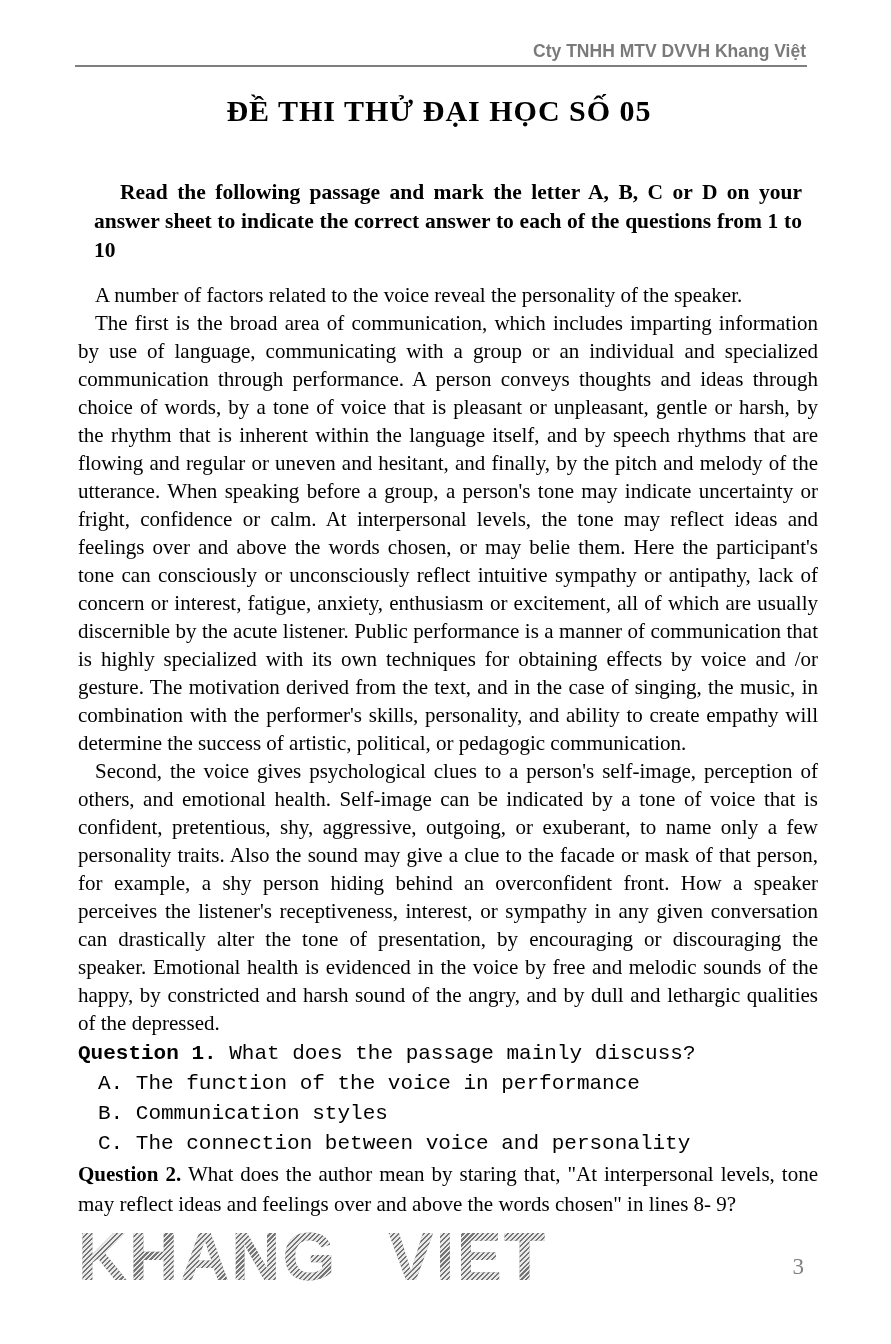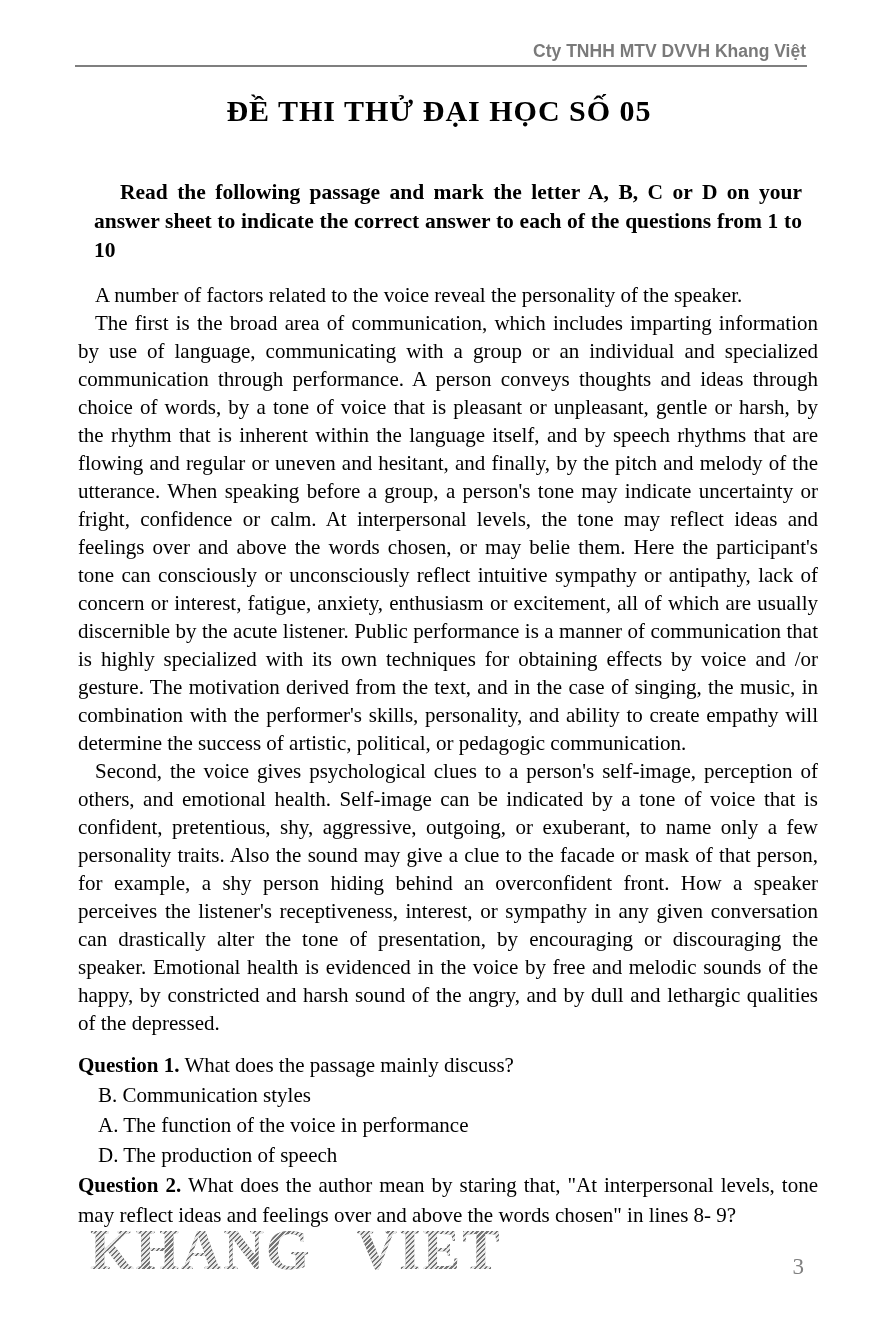--- a/index.html
+++ b/index.html
@@ -42,36 +42,36 @@
     font-weight:bold;
     font-size:21.5px;line-height:29px;
     text-align:justify;text-indent:26px;
   }
   .para{
     margin:0;
     font-size:21px;line-height:28px;
     text-align:justify;text-indent:17px;
   }
   .para.first{}
-  .qa{margin-top:13px;}
+  .qa{margin-top:2px;font-family:Liberation Mono, monospace;}
   .qline{
     font-size:21px;line-height:30px;
     text-align:justify;
   }
   .qlabel{font-weight:bold;}
   .option{
     font-size:21px;line-height:30px;
     padding-left:20px;
   }
   
   .watermark{
-    position:absolute;top:1222px;left:90px;
-    font-family:Liberation Serif, serif;
+    position:absolute;top:1222px;left:78px;
+    font-family:Liberation Sans, sans-serif;
     font-weight:bold;
-    font-size:56px;line-height:1;
+    font-size:68px;line-height:1;
     letter-spacing:2px;word-spacing:30px;
     white-space:nowrap;
     color:rgba(145,145,145,0.8);
     z-index:1;
     user-select:none;
   }
   @supports ((-webkit-background-clip: text) or (background-clip: text)){
     .watermark{
       background-image:
         repeating-linear-gradient(135deg,#757575 0 1.5px,#e9e9e9 1.5px 3.5px),
@@ -103,23 +103,23 @@
 
     <p class="para first">A number of factors related to the voice reveal the personality of the speaker.</p>
     <p class="para">The first is the broad area of communication, which includes imparting information by use of language, communicating with a group or an individual and specialized communication through performance. A person conveys thoughts and ideas through choice of words, by a tone of voice that is pleasant or unpleasant, gentle or harsh, by the rhythm that is inherent within the language itself, and by speech rhythms that are flowing and regular or uneven and hesitant, and finally, by the pitch and melody of the utterance. When speaking before a group, a person's tone may indicate uncertainty or fright, confidence or calm. At interpersonal levels, the tone may reflect ideas and feelings over and above the words chosen, or may belie them. Here the participant's tone can consciously or unconsciously reflect intuitive sympathy or antipathy, lack of concern or interest, fatigue, anxiety, enthusiasm or excitement, all of which are usually discernible by the acute listener. Public performance is a manner of communication that is highly specialized with its own techniques for obtaining effects by voice and /or gesture. The motivation derived from the text, and in the case of singing, the music, in combination with the performer's skills, personality, and ability to create empathy will determine the success of artistic, political, or pedagogic communication.</p>
     <p class="para">Second, the voice gives psychological clues to a person's self-image, perception of others, and emotional health. Self-image can be indicated by a tone of voice that is confident, pretentious, shy, aggressive, outgoing, or exuberant, to name only a few personality traits. Also the sound may give a clue to the facade or mask of that person, for example, a shy person hiding behind an overconfident front. How a speaker perceives the listener's receptiveness, interest, or sympathy in any given conversation can drastically alter the tone of presentation, by encouraging or discouraging the speaker. Emotional health is evidenced in the voice by free and melodic sounds of the happy, by constricted and harsh sound of the angry, and by dull and lethargic qualities of the depressed.</p>
 
     <div class="qa">
       <div class="qline">
         <span class="qlabel">Question 1.</span>
         <span>What does the passage mainly discuss?</span>
       </div>
+      <div class="option">A. The function of the voice in performance</div>
       <div class="option">B. Communication styles</div>
-      <div class="option">A. The function of the voice in performance</div>
-      <div class="option">D. The production of speech</div>
+      <div class="option">C. The connection between voice and personality</div>
     </div>
 
     <div>
       <div class="qline">
         <span class="qlabel">Question 2.</span>
         <span>What does the author mean by staring that, "At interpersonal levels, tone may reflect ideas and feelings over and above the words chosen" in lines 8- 9?</span>
       </div>
     </div>
 
   </div>

